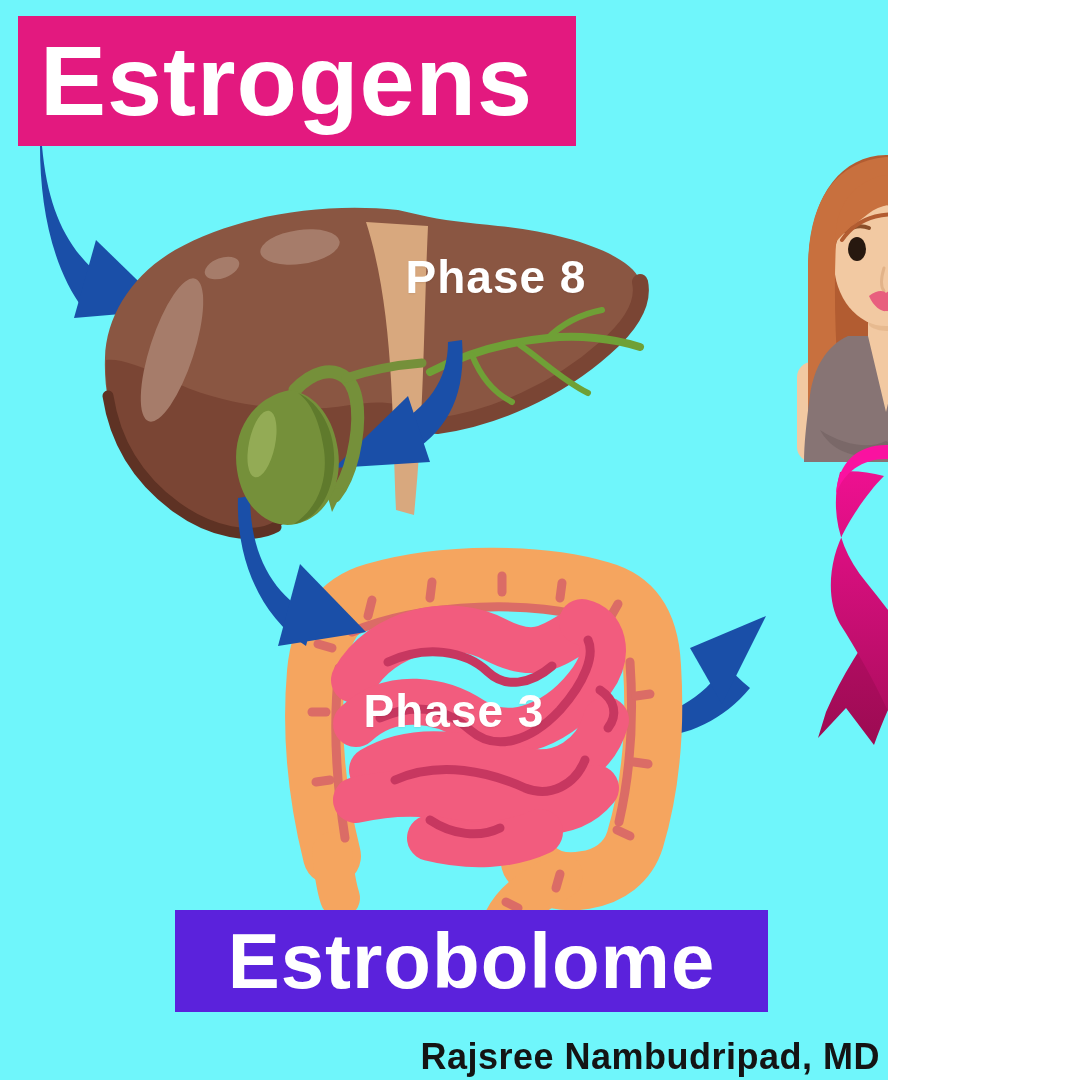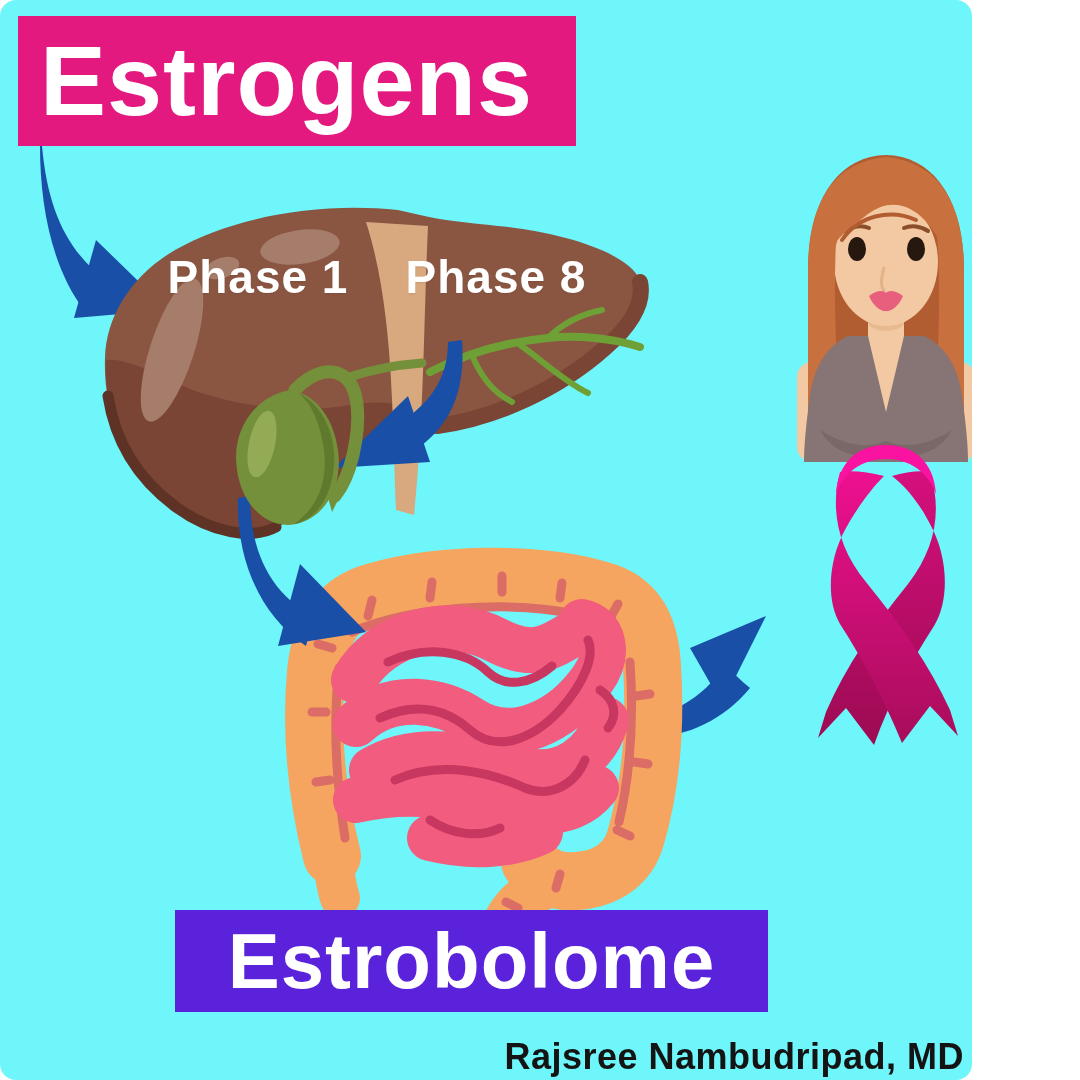--- a/index.html
+++ b/index.html
@@ -1,22 +1,21 @@
 <!DOCTYPE html>
 <html style="--bg: #6FF6FB; --banner-pink: #E3197F; --banner-purple: #5B22DC; --arrow: #1A4FA8; --liver-main: #8A5642; --liver-dark: #7A4534; --liver-edge: #5E3224; --liver-light: #A67C6A; --ligament: #D8A87E; --gb-main: #75903A; --gb-dark: #5F7A2C; --gb-light: #93AB55; --duct: #6FA036; --colon: #F5A55F; --colon-line: #DB6C66; --si: #F25C7E; --si-line: #C73760; --skin: #F2C9A2; --skin-shadow: #E2B389; --hair: #C8703E; --hair-dark: #B25C31; --top-gray: #877474; --top-gray-dark: #6F5E5E; --eye: #27180F; --brow: #8A4F2A; --lips: #E85F7E; --ribbon-top: #FA12A0; --ribbon-light: #EE1090; --ribbon-dark: #A80D5A; --text-dark: #141414;"><head>
 <meta charset="utf-8">
 <style>
   html,body{margin:0;padding:0;}
   .canvas{
     position:relative;
-    width:972px;height:1080px;
+    width:888px;height:1080px;
     overflow:hidden;
     background:var(--bg,#6FF6FB);
     font-family:"Liberation Sans",sans-serif;
-    border-radius:16px;
   }
   .scene{position:absolute;left:0;top:0;width:1080px;height:1080px;}
   .banner{
     position:absolute;
     display:flex;align-items:center;
     color:#fff;font-weight:800;
   }
   .banner-estrogens{
     left:18px;top:16px;width:558px;height:130px;
     background:var(--banner-pink,#E3197F);
@@ -198,21 +197,21 @@
                C 884,699 862,658 840,624 C 826,600 828,560 846,528 C 856,510 870,490 884,476
                C 868,472 852,470 840,472 Z" fill="url(#ribA)"></path>
       <path d="M 836,494 C 838,462 858,445 886,445 C 914,445 934,462 936,494 C 928,472 910,459 886,459 C 862,459 844,472 836,494 Z" fill="var(--ribbon-top,#FA12A0)"></path>
     </g>
   </svg>
 
   <div class="banner banner-estrogens">
     <span>Estrogens</span>
   </div>
 
-  <div class="phase-label phase-1">Phase 1</div>
   <div class="phase-label phase-2">Phase 8</div>
+  <div class="phase-label phase-3">Phase 3</div>
 
   <div class="banner banner-estrobolome">
     <span>Estrobolome</span>
   </div>
 
   <div class="attribution">Rajsree Nambudripad, MD</div>
 </div>
 
 </body></html>

